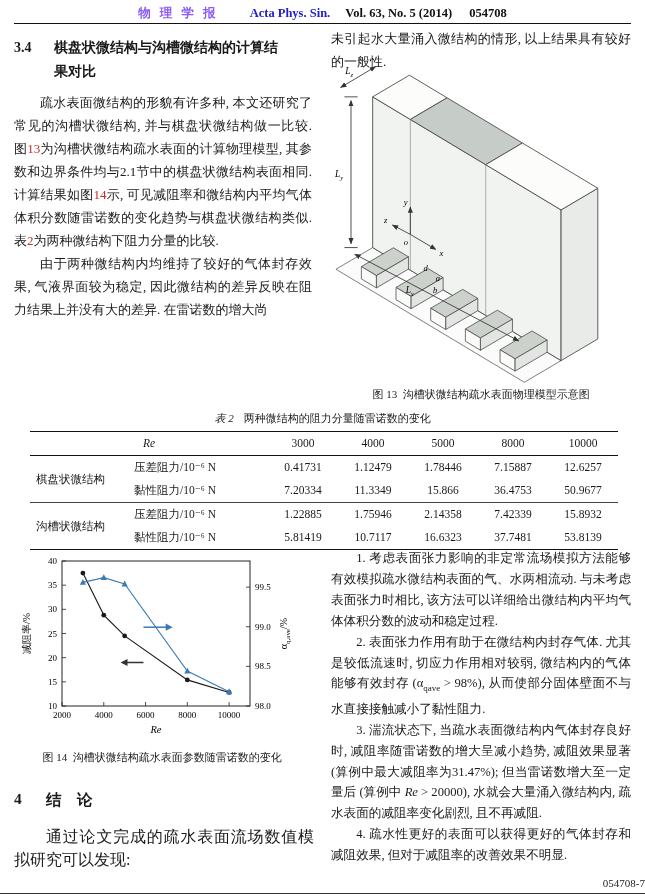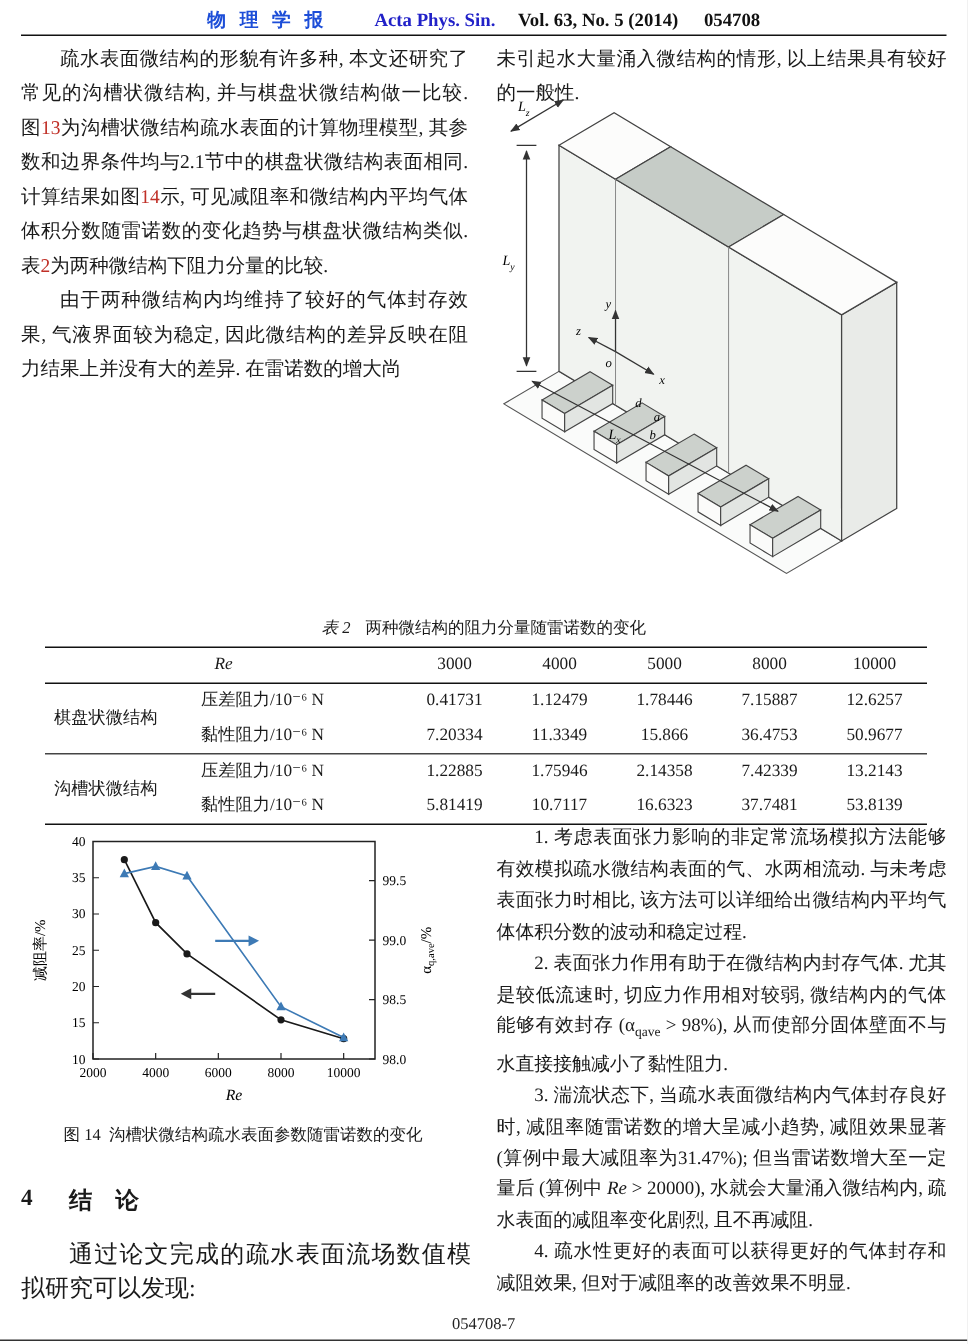--- a/index.html
+++ b/index.html
@@ -1,20 +1,20 @@
 <!DOCTYPE html>
 <html><head>
 <meta charset="utf-8">
 <style>
   html,body{margin:0;padding:0;background:#e8e8e8;}
   .page{position:relative;width:645px;height:896px;background:#ffffff;margin:0 auto;
         font-family:"Liberation Serif","DejaVu Serif",serif;color:#1a1a1a;overflow:hidden;}
   
   .hdr{position:absolute;top:5px;left:0;width:100%;text-align:center;font-size:12.5px;font-weight:bold;white-space:nowrap;}
-  .hdr .cn{color:#1d4ed8;letter-spacing:3px;}
+  .hdr .cn{color:#8b5cf6;letter-spacing:3px;}
   .hdr .en{color:#2121c8;margin-left:28px;}
   .hdr .vol{color:#111;margin-left:12px;}
   .hdr .art{color:#111;margin-left:14px;}
   .hdr-rule{position:absolute;top:23px;left:14px;width:617px;border-top:1.6px solid #111;}
   
   .col{position:absolute;font-size:13px;line-height:23px;text-align:justify;}
   #col1a{left:14px;top:27px;width:298px;}
   #col2a{left:331px;top:27px;width:300px;}
   p{margin:0;}
   .indent{text-indent:2em;}
@@ -47,37 +47,41 @@
   #sec4{position:absolute;left:14px;top:790px;width:300px;}
   #sec4 .hsec4{display:flex;font-weight:bold;font-size:15.5px;margin-bottom:14px;}
   #sec4 .hnum4{width:32px;flex:none;}
   #sec4 p{font-size:16px;line-height:23px;text-align:justify;}
   
   #concl{position:absolute;left:331px;top:548px;width:300px;font-size:12.6px;line-height:20.9px;text-align:justify;}
   #concl p{text-indent:2em;}
   #concl sub{font-size:9px;}
   .it{font-style:italic;}
   
-  #footer{position:absolute;left:0;top:877px;width:645px;text-align:center;font-size:11px;color:#222;}
+  #footer{position:absolute;left:0;top:877px;width:645px;text-align:right;font-size:11px;color:#222;}
   .botline{position:absolute;left:0;top:893px;width:645px;border-top:1.3px solid #333;}
 </style>
 </head>
 <body>
 
 <div class="page">
 
   <div class="hdr">
     <span class="cn">物 理 学 报</span>
     <span class="en">Acta Phys. Sin.</span>
     <span class="vol">Vol. 63, No. 5 (2014)</span>
     <span class="art">054708</span>
   </div>
   <div class="hdr-rule"></div>
 
   <div class="col" id="col1a">
+    <div class="hsec">
+      <span class="hnum">3.4</span>
+      <span class="htitle">棋盘状微结构与沟槽微结构的计算结果对比</span>
+    </div>
     <p class="indent"><span>疏水表面微结构的形貌有许多种, 本文还研究了常见的沟槽状微结构, 并与棋盘状微结构做一比较. 图</span><span class="ref">13</span><span>为沟槽状微结构疏水表面的计算物理模型, 其参数和边界条件均与2.1节中的棋盘状微结构表面相同. 计算结果如图</span><span class="ref">14</span><span>示, 可见减阻率和微结构内平均气体体积分数随雷诺数的变化趋势与棋盘状微结构类似. 表</span><span class="ref">2</span><span>为两种微结构下阻力分量的比较.</span></p>
     <p class="indent"><span>由于两种微结构内均维持了较好的气体封存效果, 气液界面较为稳定, 因此微结构的差异反映在阻力结果上并没有大的差异. 在雷诺数的增大尚</span></p>
   </div>
 
   <div class="col" id="col2a">
     <p><span>未引起水大量涌入微结构的情形, 以上结果具有较好的一般性.</span></p>
   </div>
 
   <div id="fig13">
     <svg viewBox="0 0 320 345" width="302" height="325">
@@ -132,20 +136,23 @@
       <text x="78" y="152" font-size="9" font-style="italic">y</text>
       <text x="116" y="206" font-size="9" font-style="italic">x</text>
       <text x="57" y="171" font-size="9" font-style="italic">z</text>
       <text x="78" y="194" font-size="9" font-style="italic">o</text>
 
       <text x="99" y="222" font-size="9" font-style="italic">d</text>
       <text x="112" y="232" font-size="9" font-style="italic">a</text>
       <text x="109" y="245" font-size="9" font-style="italic">b</text>
     </svg>
   </div>
+  <div class="figcap" id="cap13">
+    <span>图 13</span>&nbsp;&nbsp;<span>沟槽状微结构疏水表面物理模型示意图</span>
+  </div>
 
   <div id="t2wrap">
     <div class="t2cap">
       <span class="sp">表 2</span><span>两种微结构的阻力分量随雷诺数的变化</span>
     </div>
     <table class="t2">
       <thead>
         <tr>
           <th colspan="2" class="re">Re</th>
           <th class="num">3000</th>
@@ -173,21 +180,21 @@
           <td class="num">36.4753</td>
           <td class="num">50.9677</td>
         </tr>
         <tr class="gsep">
           <td rowspan="2" class="grp">沟槽状微结构</td>
           <td class="lbl">压差阻力/10⁻⁶ N</td>
           <td class="num">1.22885</td>
           <td class="num">1.75946</td>
           <td class="num">2.14358</td>
           <td class="num">7.42339</td>
-          <td class="num">13.2143</td>
+          <td class="num">15.8932</td>
         </tr>
         <tr>
           <td class="lbl">黏性阻力/10⁻⁶ N</td>
           <td class="num">5.81419</td>
           <td class="num">10.7117</td>
           <td class="num">16.6323</td>
           <td class="num">37.7481</td>
           <td class="num">53.8139</td>
         </tr>
       </tbody>

